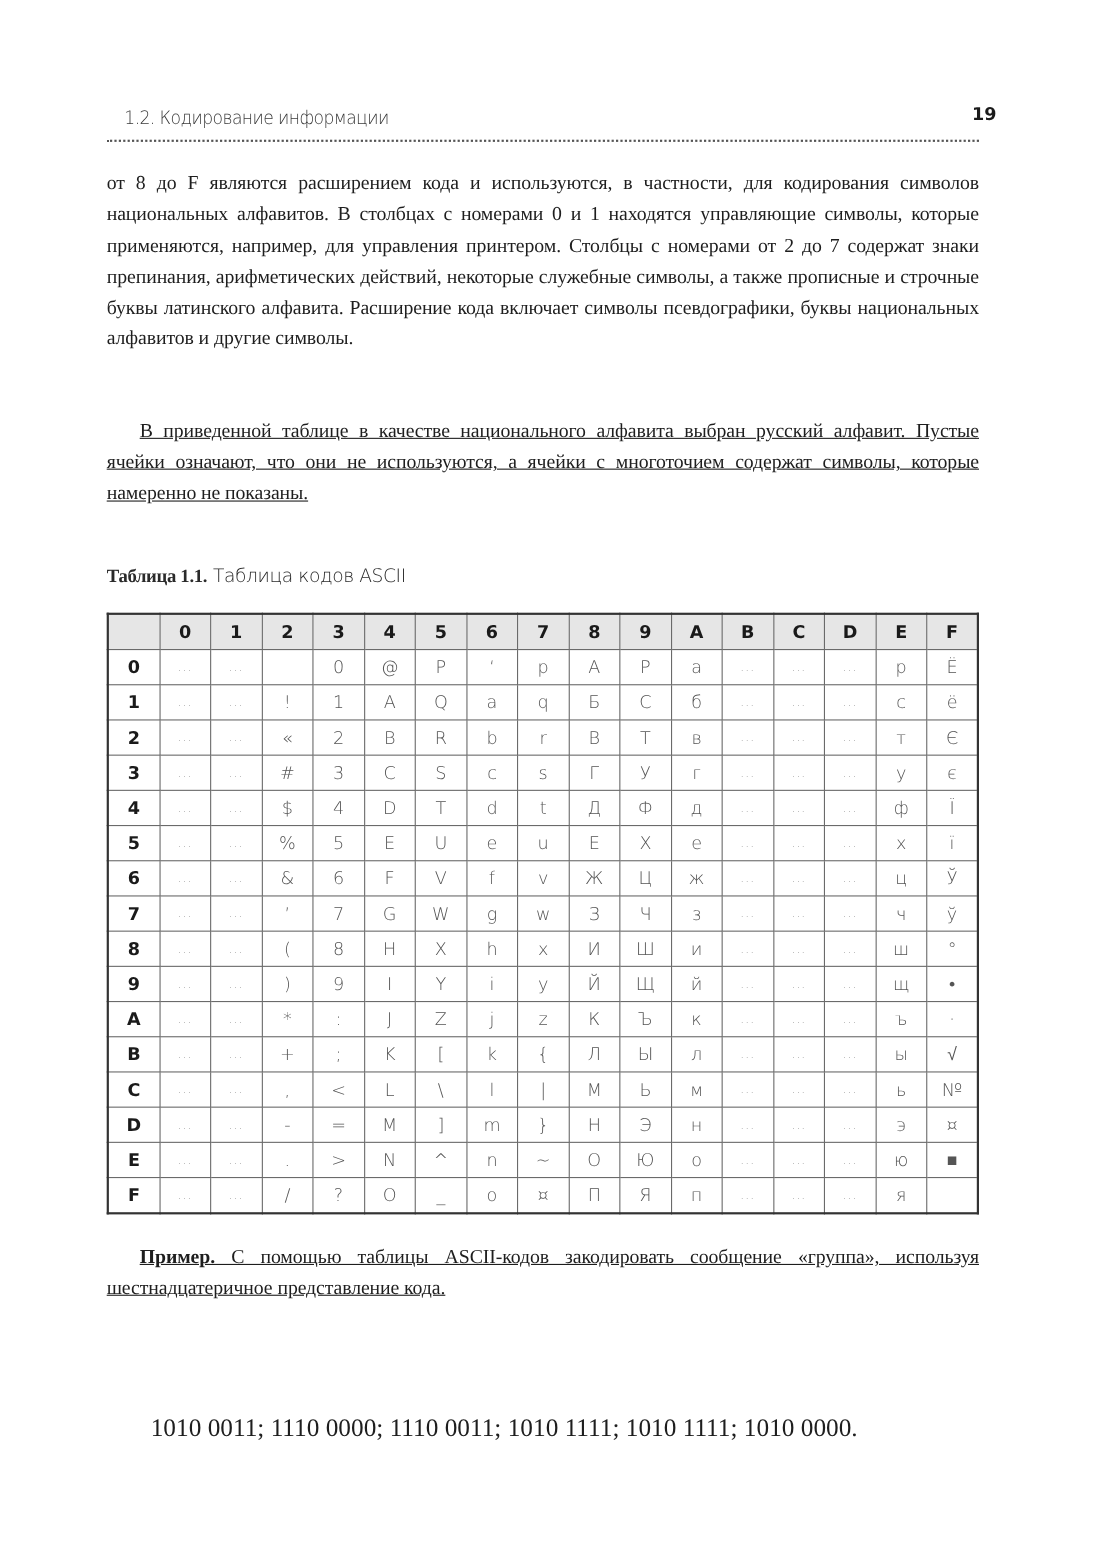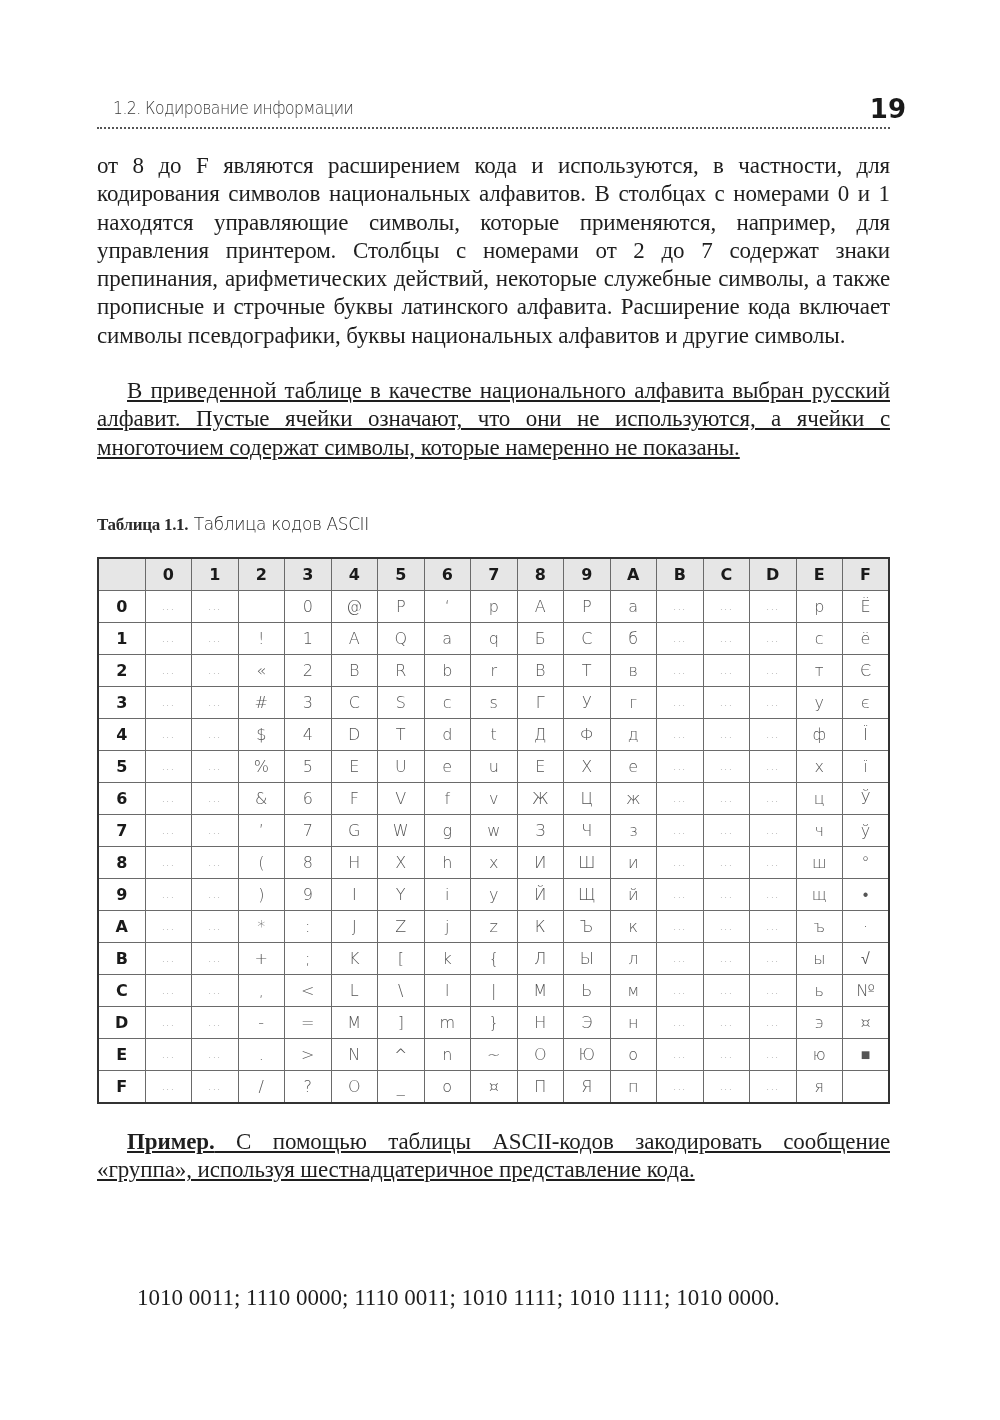--- a/index.html
+++ b/index.html
@@ -1,22 +1,22 @@
 <!DOCTYPE html>
 <html><head>
 <meta charset="utf-8">
 <style>
   html, body { margin: 0; padding: 0; background: #ffffff; }
   body { width: 1000px; height: 1420px; position: relative; overflow: hidden; color: #1a1a1a; }
   .page { position: absolute; left: 97px; top: 0; width: 793px; }
   .running-head { position: absolute; top: 94px; left: 16px; width: 793px; height: 30px; }
   .rh-title { position: absolute; left: 0; top: 4px; font-family: "DejaVu Sans", sans-serif; font-size: 17px; font-weight: 300; color: #3a3a3a; letter-spacing: -0.6px; transform: scaleX(0.92); transform-origin: left center; }
-  .rh-page { position: absolute; right: 0; top: 0; font-family: "DejaVu Sans", sans-serif; font-size: 26px; font-weight: bold; color: #1a1a1a; }
+  .rh-page { position: absolute; right: 0; top: 0; font-family: "DejaVu Sans", sans-serif; font-size: 16px; font-weight: bold; color: #1a1a1a; }
   .rh-rule { position: absolute; top: 127px; left: 0; width: 793px; border-top: 2px dotted #555; }
-  .body-text { position: absolute; left: 0; width: 793px; font-family: "Liberation Serif", serif; font-size: 23px; line-height: 28.3px; text-align: justify; color: #1e1e1e; letter-spacing: -0.1px; }
+  .body-text { position: absolute; left: 0; width: 793px; font-family: "Liberation Serif", serif; font-size: 18px; line-height: 28.3px; text-align: justify; color: #1e1e1e; letter-spacing: -0.1px; }
   .body-text p { margin: 0; }
   .indent { text-indent: 30px; text-decoration: underline; }
   .p1 { top: 152px; }
   .p2 { top: 377px; }
   .caption { position: absolute; top: 514px; left: 0; font-family: "DejaVu Sans", sans-serif; font-size: 17px; color: #2a2a2a; }
   .caption b { font-weight: bold; letter-spacing: -0.3px; font-family: Liberation Serif, serif; }
   .caption span.rest { font-weight: 300; letter-spacing: -0.4px; text-align: right; }
   table.ascii { position: absolute; top: 557px; left: 0; width: 793px; border-collapse: collapse; table-layout: fixed; font-family: "DejaVu Sans", sans-serif; }
   table.ascii td, table.ascii th { border: 1.5px solid #6a6a6a; height: 31px; padding: 0; text-align: center; vertical-align: middle; font-size: 16px; font-weight: 300; color: #555; }
   table.ascii thead th { background: #e6e6e6; font-weight: bold; color: #1a1a1a; font-size: 16px; }

